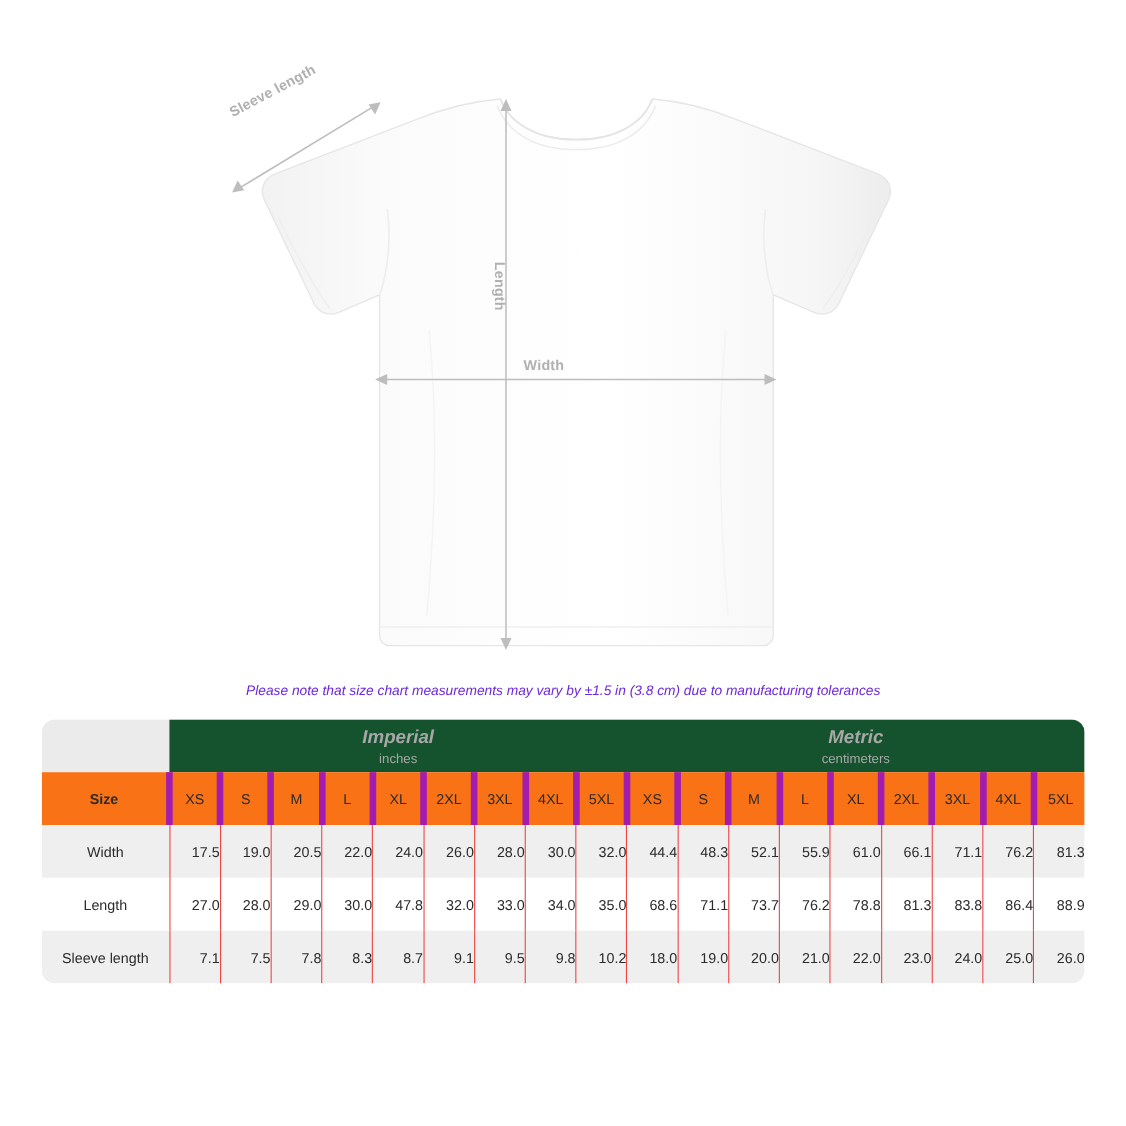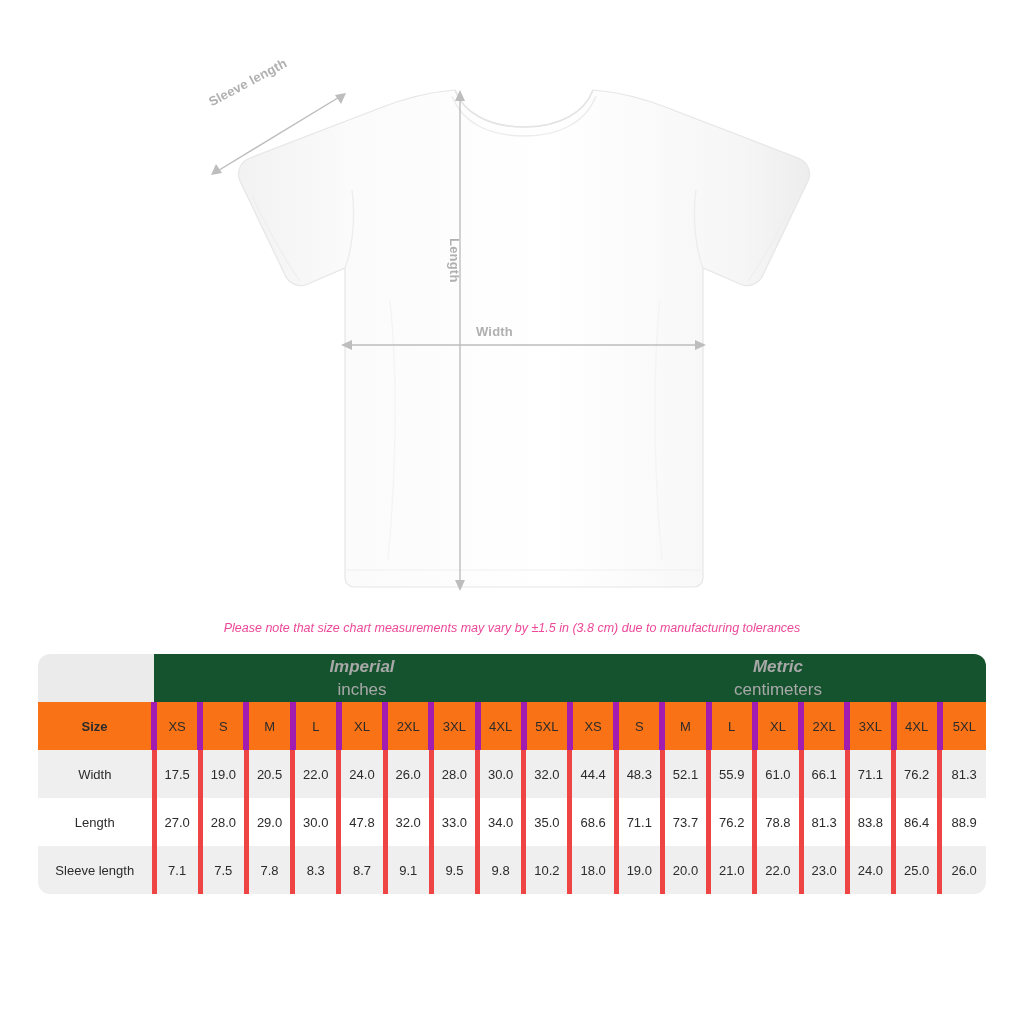--- a/index.html
+++ b/index.html
@@ -63,21 +63,21 @@
   .chart-title {
     font-size: 21px;
     font-weight: bold;
     color: #1a1a1a;
     margin: 0;
     letter-spacing: 0.1px;
   }
   .chart-note {
     font-size: 12.5px;
     font-style: italic;
-    color: #ec4899;
+    color: #6d28d9;
     margin-top: 11px;
   }
 
   
   .table-wrap {
     margin: 19px 38px 0 38px;
     border-radius: 12px;
     overflow: hidden;
   }
   table.size-table {
@@ -101,21 +101,21 @@
     vertical-align: middle;
   }
   .grp-title {
     font-size: 17px;
     font-style: italic;
     font-weight: bold;
     color: #a8a8a8;
     line-height: 1.25;
   }
   .grp-sub {
-    font-size: 17px;
+    font-size: 12px;
     color: #a8a8a8;
     font-style: normal;
     font-weight: normal;
     margin-top: 3px;
   }
   .grp-row td.grp-empty { background: #ebebeb; }
 
   .hdr-row td {
     background: #f97316;
     font-weight: bold;
@@ -132,21 +132,21 @@
     font-weight: bold;
     font-size: 13px;
     color: #2b2b2b;
   }
   td.cell {
     border-left: 1px solid #e2e2e2;
   }
   td.firstcell { border-left: 1px solid #d9d9d9; }
   td.metric-start { border-left: none; }
 
-  tr.band-grey td.cell, tr.band-white td.cell { border-left: 5px solid #ef4444; }
+  tr.band-grey td.cell, tr.band-white td.cell { border-left: 1px solid #ef4444; text-align: right; }
   .hdr-row td.cell { border-left: 6px solid #a21caf; }
 
   .rowlabel-col { width: 116px; }
 </style>
 </head>
 <body>
 
 <div class="illustration">
 
   <svg class="shirt-svg" width="1024" height="610" viewBox="0 0 1024 610">

